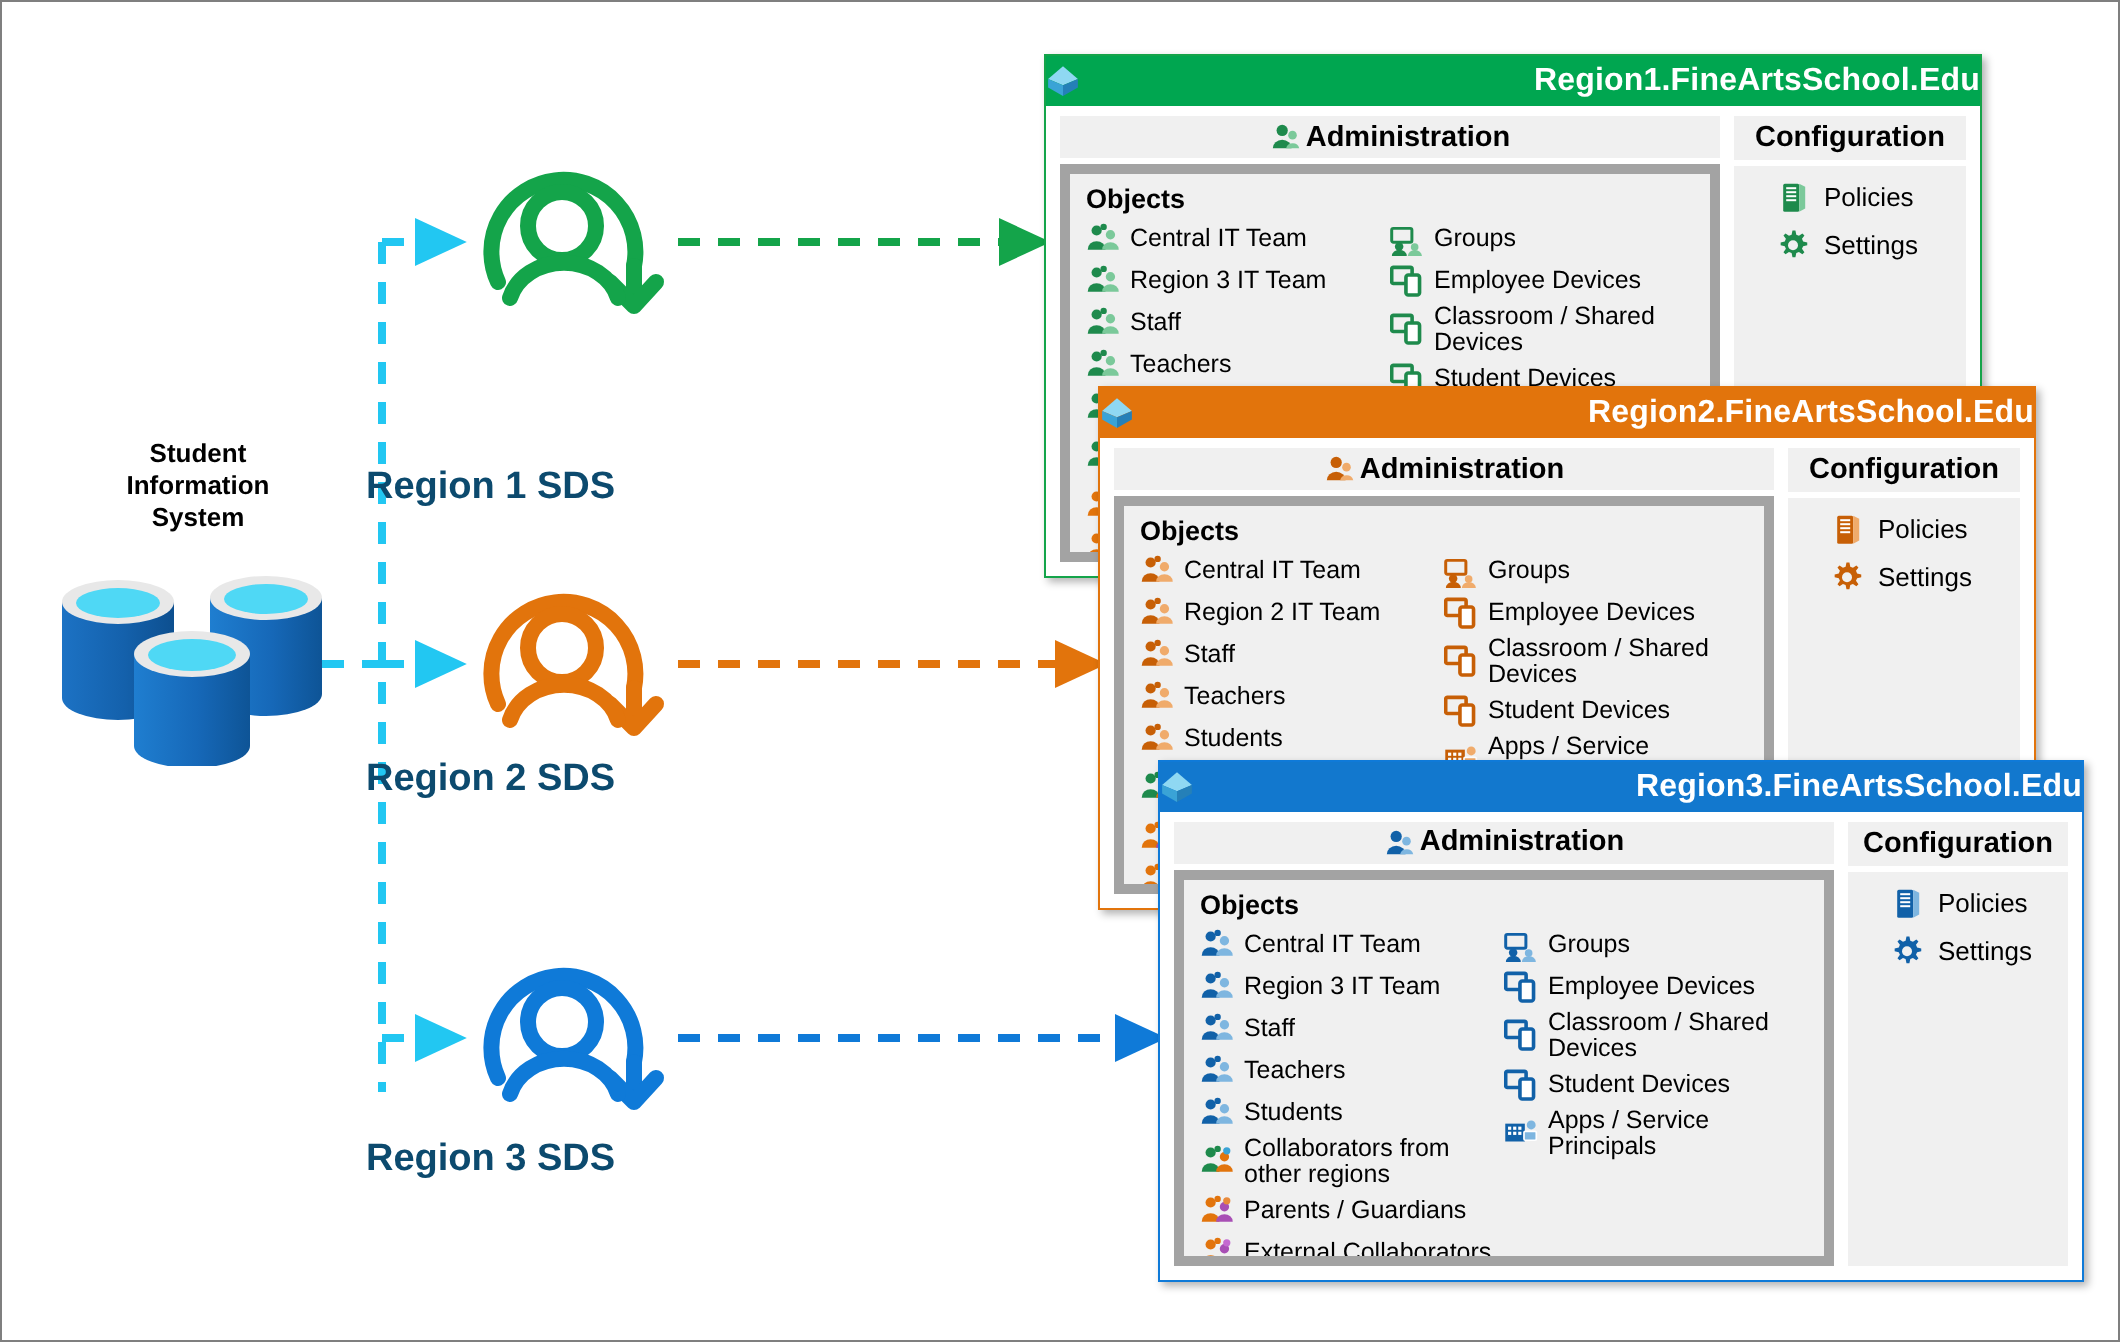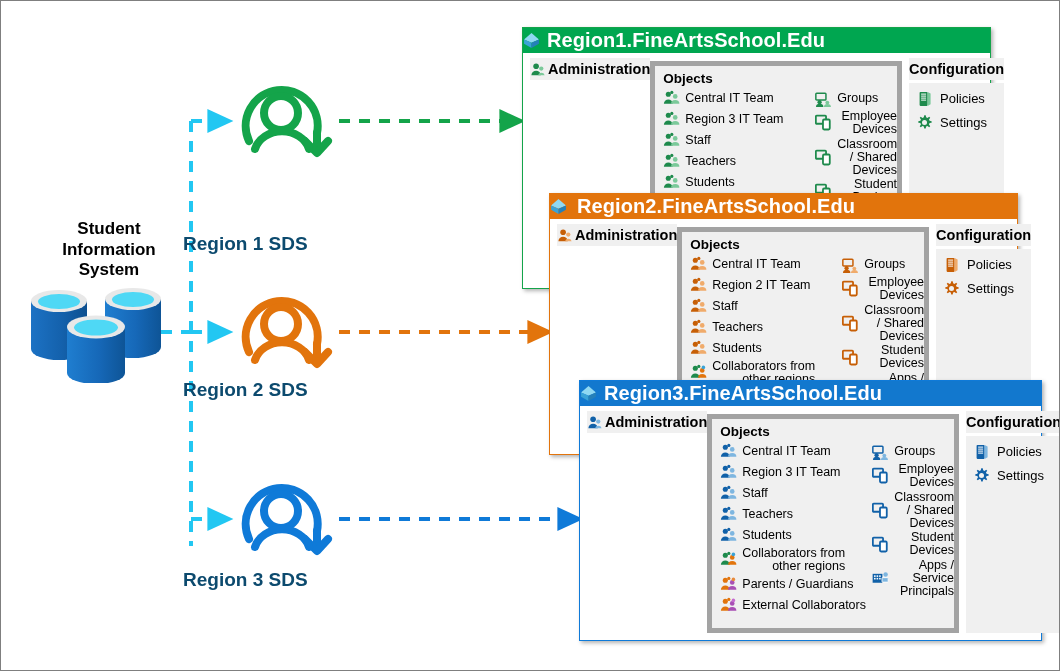--- a/index.html
+++ b/index.html
@@ -14,24 +14,24 @@
     width: 1060px;
     height: 671px;
     background: #ffffff;
     border: 1px solid #7f7f7f;
     box-sizing: border-box;
     overflow: hidden;
   }
   
   #sis-title {
     position: absolute;
-    left: 28px; top: 218px;
+    left: 18px; top: 218px;
     width: 160px;
     text-align: center;
-    font-size: 17px;
+    font-size: 13px;
     font-weight: bold;
     line-height: 1.22;
     color: #000000;
     white-space: pre-line;
   }
   #sis-icon {
     position: absolute;
     left: 26px; top: 272px;
     width: 140px; height: 110px;
   }
@@ -57,36 +57,36 @@
   .panel {
     position: absolute;
     background: #ffffff;
     box-sizing: border-box;
     box-shadow: 2px 2px 4px rgba(0,0,0,0.30);
   }
   .panel-title {
     height: 25px;
     display: flex;
     align-items: center;
-    justify-content: flex-start;
+    justify-content: space-between;
     gap: 7px;
-    font-size: 20px;
+    font-size: 16px;
     font-weight: bold;
     color: #ffffff;
     letter-spacing: .1px;
   }
   .panel-body {
     position: absolute;
     left: 0; right: 0; top: 25px; bottom: 0;
     display: flex;
     padding: 5px 7px 7px 7px;
     box-sizing: border-box;
     gap: 7px;
   }
-  .col-admin { flex: 0 0 330px; display: flex; }
+  .col-admin { flex: 0 0 330px; display: flex; flex-direction: column; }
   .col-config { flex: 1 1 auto; display: flex; flex-direction: column; }
   .col-head {
     background: #f0f0f0;
     height: 22px;
     display: flex;
     align-items: center;
     justify-content: center;
     gap: 3px;
     font-size: 14.5px;
     font-weight: bold;
@@ -119,23 +119,23 @@
   .obj-item {
     display: flex;
     align-items: center;
     gap: 5px;
     font-size: 12.5px;
     color: #000000;
     margin-bottom: 2px;
     min-height: 19px;
     line-height: 1.03;
   }
-  .obj-item .lbl { white-space: pre-line; text-align: right; }
+  .obj-item .lbl { white-space: pre-line; }
   .obj-ico { flex: 0 0 17px; height: 17px; display: block; }
-  .cfg-list { padding: 6px 0 0 8px; }
+  .cfg-list { padding: 6px 0 0 22px; }
   .cfg-item {
     display: flex;
     align-items: center;
     gap: 7px;
     font-size: 13px;
     color: #000000;
     margin-bottom: 5px;
     height: 19px;
   }
   .cfg-ico { flex: 0 0 16px; height: 16px; display: block; }

